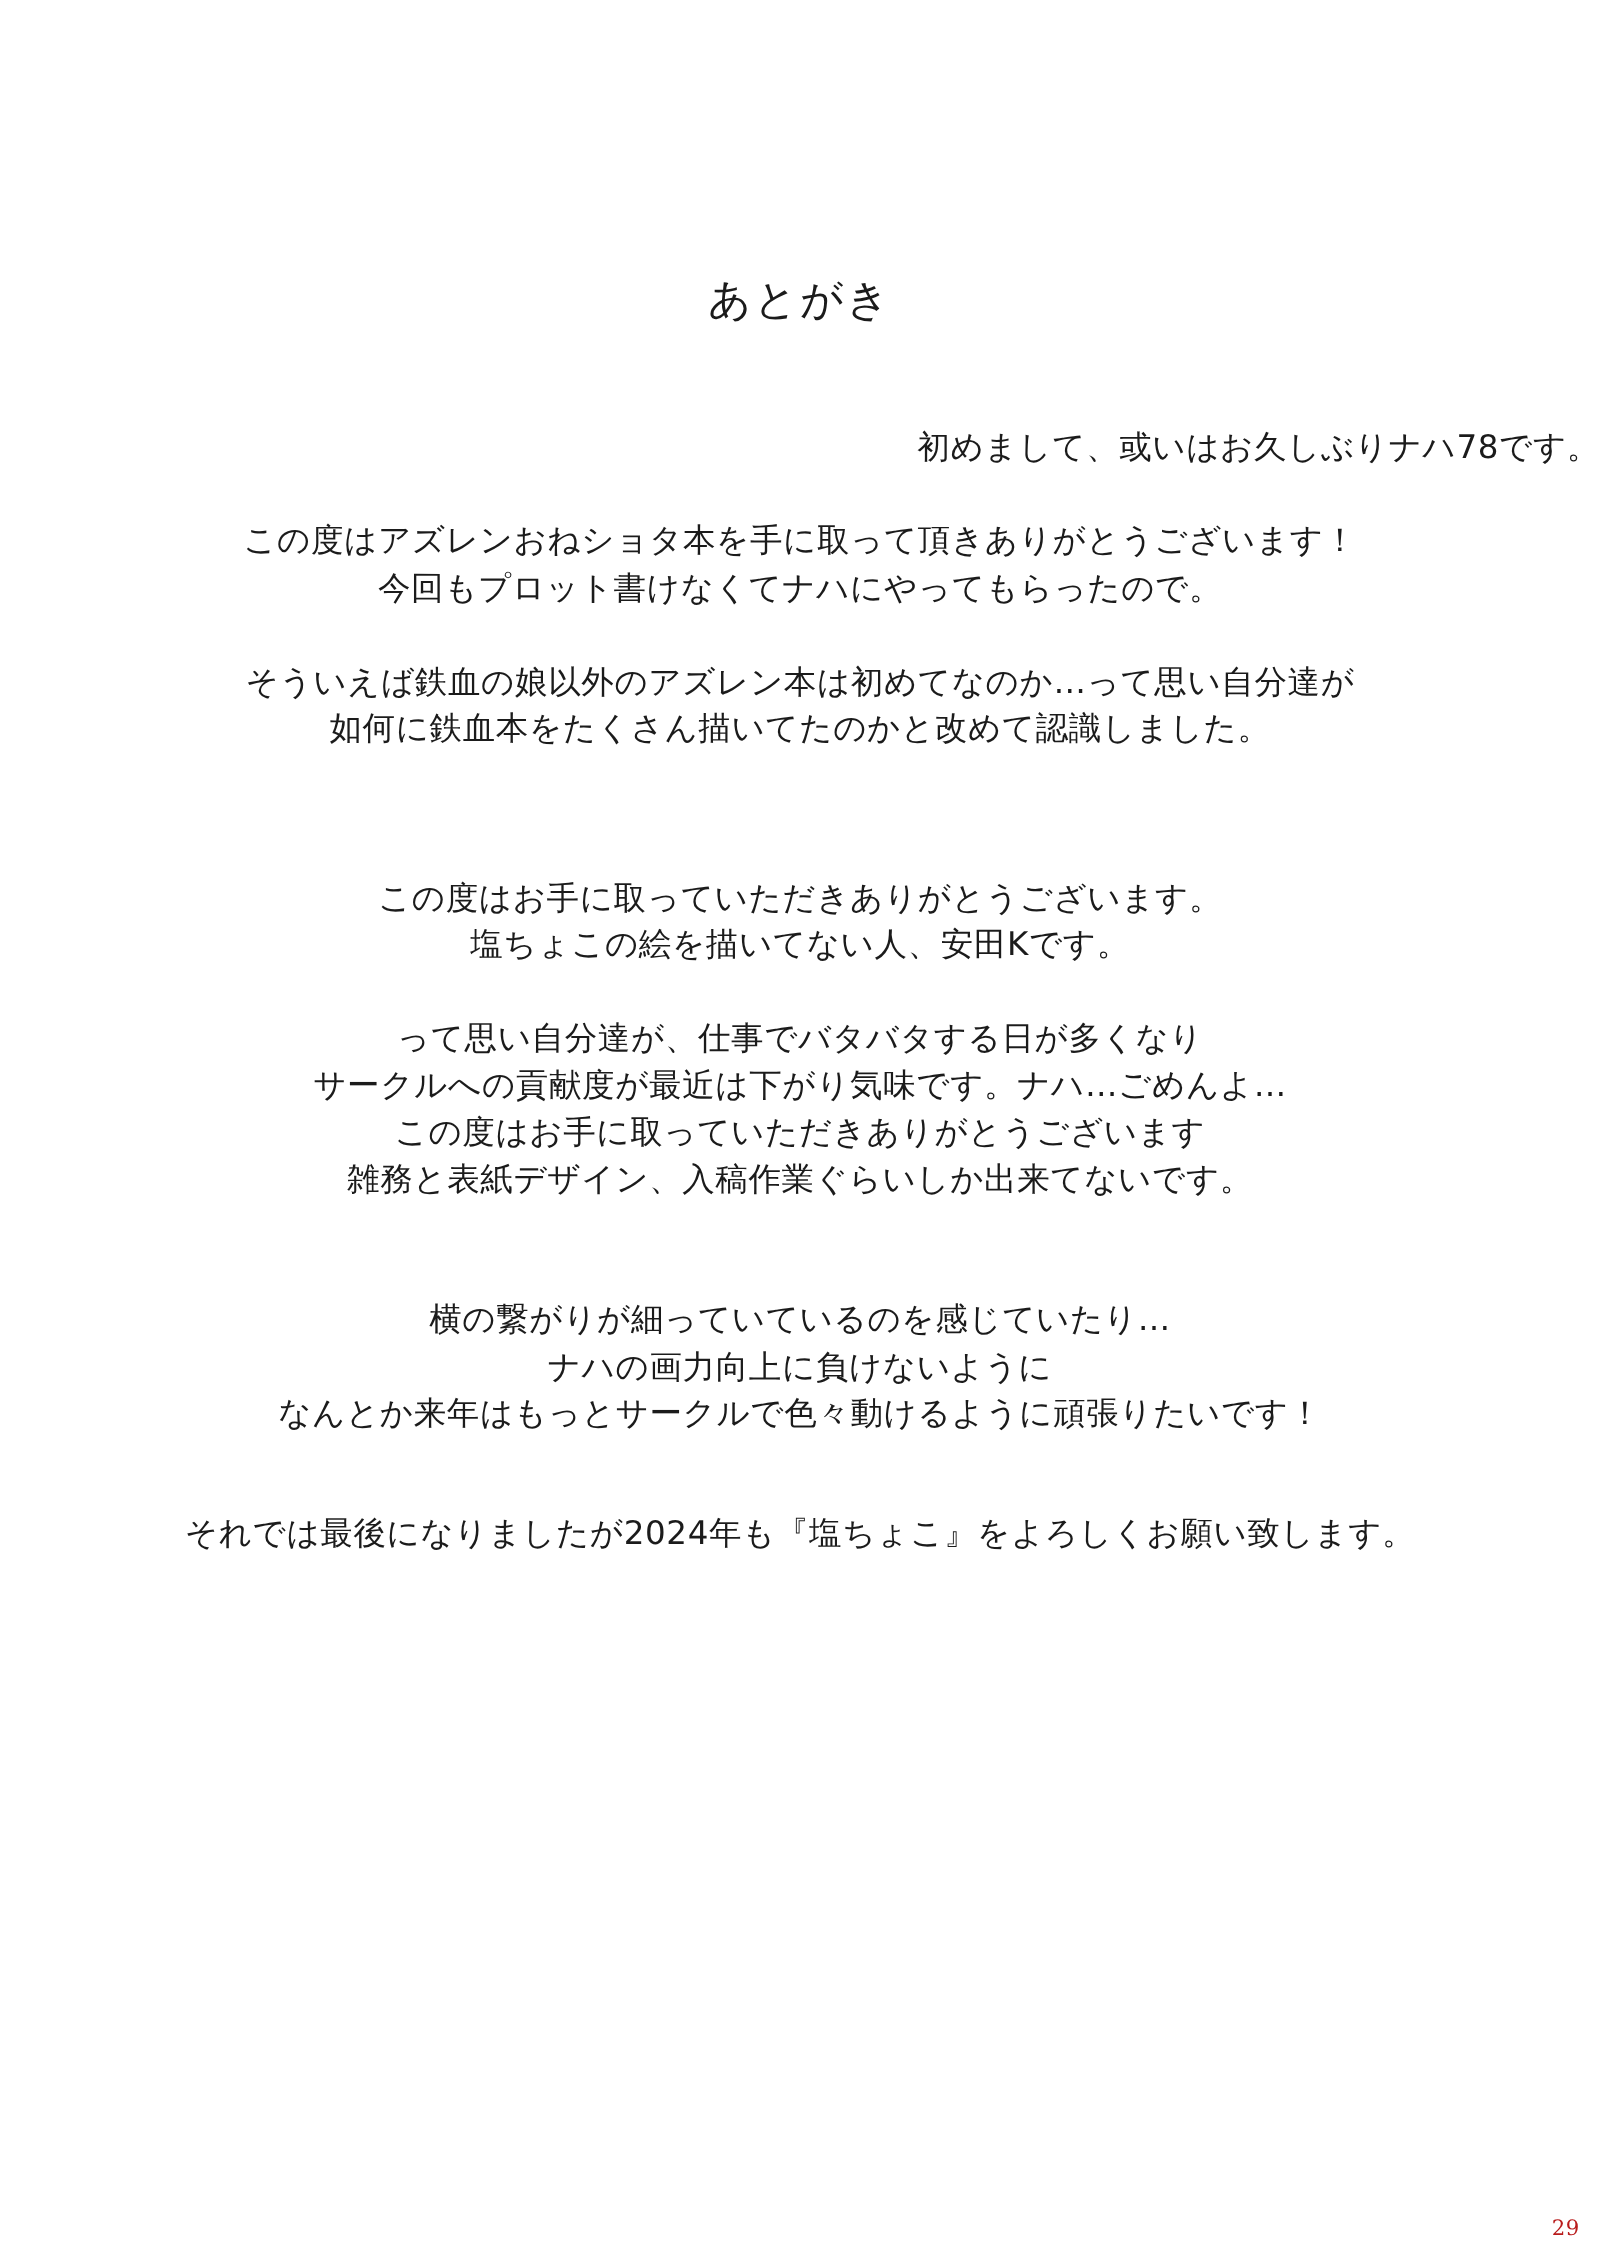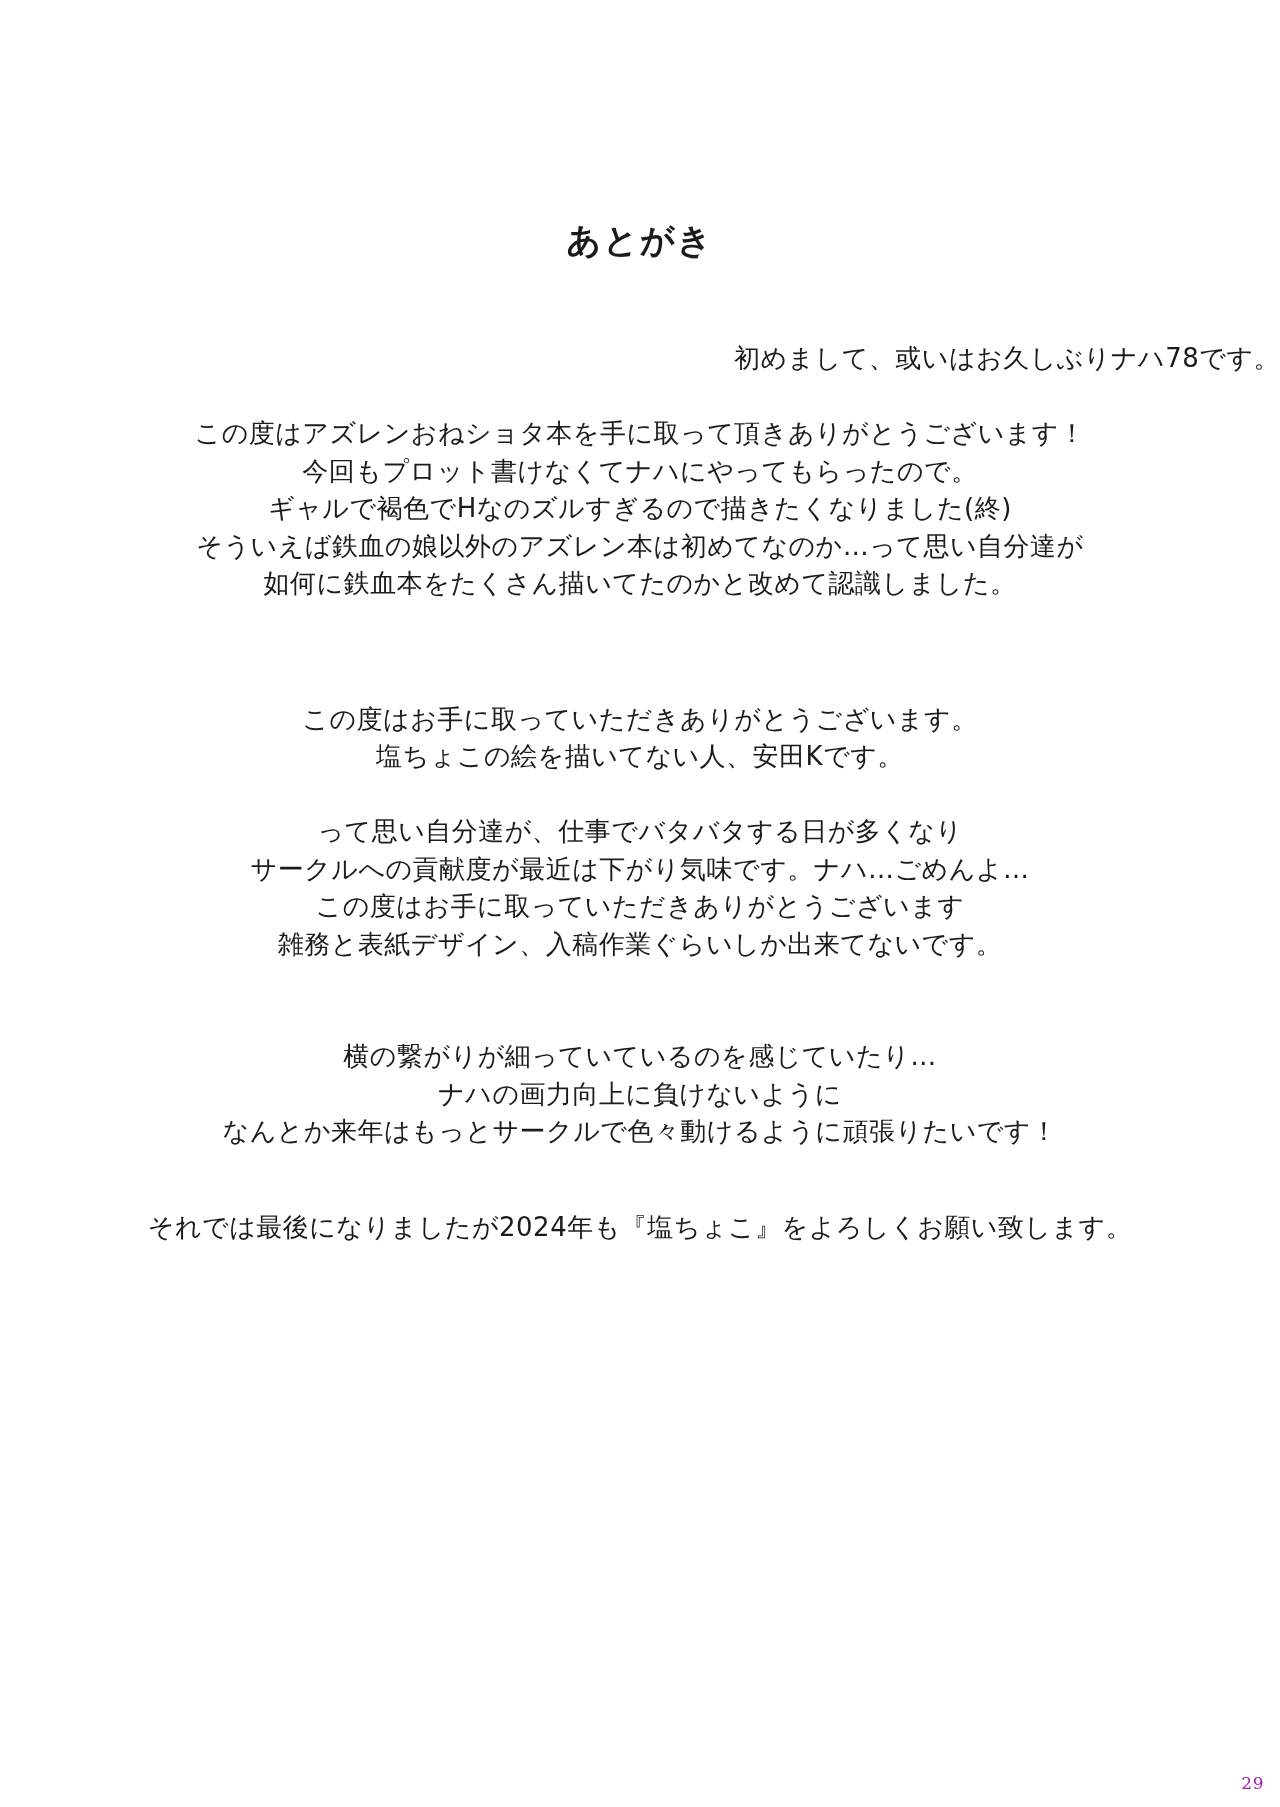--- a/index.html
+++ b/index.html
@@ -20,21 +20,21 @@
     height: 100%;
     position: relative;
     text-align: center;
   }
   .content {
     padding-top: 218px;
   }
   .title {
     font-size: 34px;
     line-height: 44px;
-    font-weight: bold;
+    font-weight: normal;
     letter-spacing: 2px;
   }
   .para {
     margin: 0;
     font-size: 26px;
     line-height: 37.5px;
     letter-spacing: 0.5px;
     font-weight: normal;
   }
   .line {
@@ -43,40 +43,40 @@
   .gap-after-title   { margin-top: 78px; text-align: right;  }
   .gap-paragraph     { margin-top: 37.5px; }
   .gap-section       { margin-top: 98px; }
   .gap-closing       { margin-top: 58px;  }
   .page-number {
     position: absolute;
     right: 16px;
     bottom: 14px;
     font-family: "DejaVu Serif", "Liberation Serif", serif;
     font-size: 17px;
-    color: #a21caf;
+    color: #b91c1c;
     letter-spacing: 0.5px;
   }
 </style>
 </head>
 <body>
 
 <div class="page">
   <div class="content">
 
     <div class="title">あとがき</div>
 
     <p class="para gap-after-title">
       <span class="line">初めまして、或いはお久しぶりナハ78です。</span>
     </p>
 
     <p class="para gap-paragraph">
       <span class="line">この度はアズレンおねショタ本を手に取って頂きありがとうございます！</span><br>
       <span class="line">今回もプロット書けなくてナハにやってもらったので。</span><br>
-      <span class="line">ギャルで褐色でHなのズルすぎるので描きたくなりました(終)</span><br>
+      <br>
       <span class="line">そういえば鉄血の娘以外のアズレン本は初めてなのか…って思い自分達が</span><br>
       <span class="line">如何に鉄血本をたくさん描いてたのかと改めて認識しました。</span>
     </p>
 
 
 
     <p class="para gap-section">
       <span class="line">この度はお手に取っていただきありがとうございます。</span><br>
       <span class="line">塩ちょこの絵を描いてない人、安田Kです。</span>
     </p>

